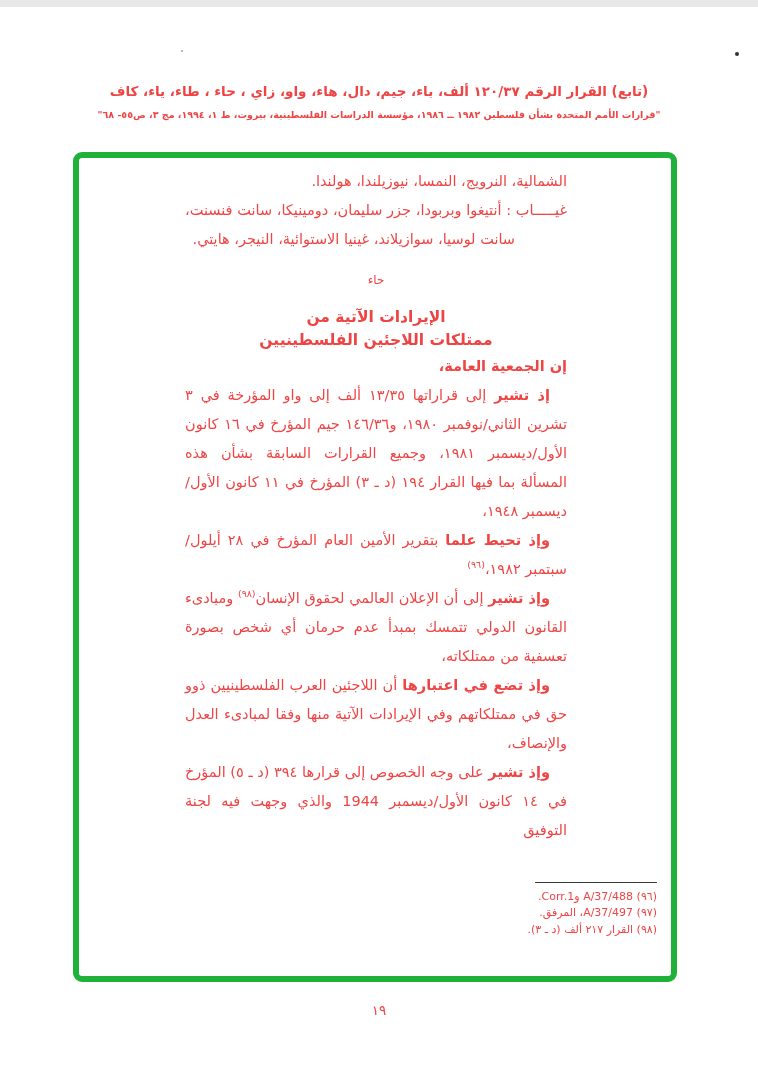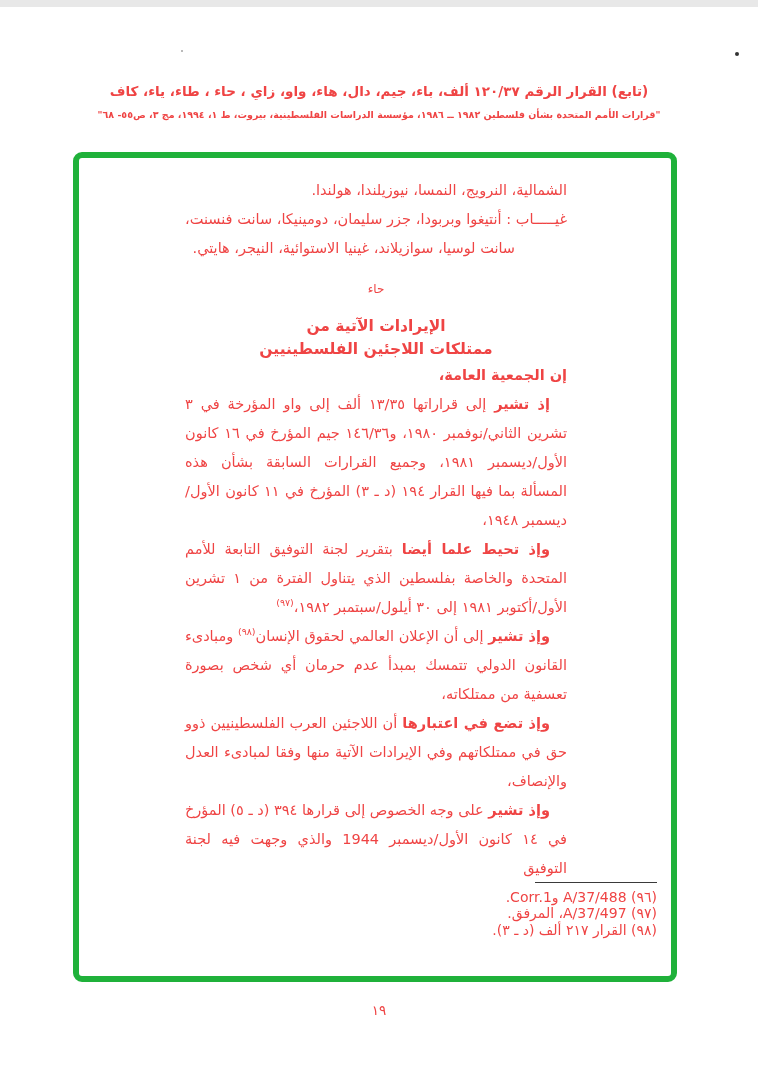--- a/index.html
+++ b/index.html
@@ -20,39 +20,39 @@
   .doc-header .h1{font-weight:bold;font-size:13.5px;line-height:17px;letter-spacing:.2px;}
   .doc-header .h2{font-weight:bold;font-size:9.5px;line-height:12px;margin-top:9px;letter-spacing:.1px;}
 
   .frame{
     position:absolute;left:73px;top:145px;width:604px;height:830px;
     border:6px solid #1fb13a;border-radius:9px;box-sizing:border-box;
     background:transparent;
   }
 
   .content{
-    position:absolute;top:18px;right:104px;width:382px;
+    position:absolute;top:9px;right:104px;width:382px;
     direction:rtl;text-align:justify;
     font-size:14.5px;line-height:29px;
   }
   .content p{margin:0;}
   .cont-line{text-align:justify;}
   .hang{padding-right:52px;text-indent:-52px;}
   .sec-letter{text-align:center;margin-top:12px;font-size:12px;}
   .sec-title{text-align:center;font-weight:bold;font-size:15.5px;line-height:23px;}
   .sec-title.first{margin-top:11px;}
   .opening{font-weight:bold;margin-top:13px;}
   .para{text-indent:17px;}
   .para b{font-weight:bold;}
   sup{font-size:9.5px;line-height:0;vertical-align:6px;}
 
   .footnotes{
     position:absolute;right:14px;bottom:38px;
     direction:rtl;text-align:right;
-    font-size:14px;line-height:16.5px;
+    font-size:11px;line-height:16.5px;
   }
   .fn-rule{width:122px;border-top:1.6px solid #3a3a3a;margin-bottom:6px;}
   .fn{white-space:nowrap;}
 
   .page-number{
     position:absolute;top:995px;left:0;right:0;
     text-align:center;font-weight:normal;font-size:13.5px;direction:rtl;
   }
 </style>
 </head>
@@ -75,22 +75,22 @@
       <p class="hang">غيـــــاب : أنتيغوا وبربودا، جزر سليمان، دومينيكا، سانت فنسنت، سانت لوسيا، سوازيلاند، غينيا الاستوائية، النيجر، هايتي.</p>
 
       <div class="sec-letter">حاء</div>
       <div class="sec-title first">الإيرادات الآتية من</div>
       <div class="sec-title">ممتلكات اللاجئين الفلسطينيين</div>
 
       <p class="opening">إن الجمعية العامة،</p>
 
       <p class="para"><b>إذ تشير</b><span> إلى قراراتها ١٣/٣٥ ألف إلى واو المؤرخة في ٣ تشرين الثاني/نوفمبر ١٩٨٠، و١٤٦/٣٦ جيم المؤرخ في ١٦ كانون الأول/ديسمبر ١٩٨١، وجميع القرارات السابقة بشأن هذه المسألة بما فيها القرار ١٩٤ (د ـ ٣) المؤرخ في ١١ كانون الأول/ديسمبر ١٩٤٨،</span><sup></sup><span></span></p>
 
+      <p class="para"><b>وإذ تحيط علما</b><span> بتقرير الأمين العام المؤرخ في ٢٨ أيلول/سبتمبر ١٩٨٢،</span><sup>(٩٦)</sup><span></span></p>
 
-      <p class="para"><b>وإذ تحيط علما أيضا</b><span> بتقرير لجنة التوفيق التابعة للأمم المتحدة والخاصة بفلسطين الذي يتناول الفترة من ١ تشرين الأول/أكتوبر ١٩٨١ إلى ٣٠ أيلول/سبتمبر ١٩٨٢،</span><sup>(٩٧)</sup><span></span></p>
 
       <p class="para"><b>وإذ تشير</b><span> إلى أن الإعلان العالمي لحقوق الإنسان</span><sup>(٩٨)</sup><span> ومبادىء القانون الدولي تتمسك بمبدأ عدم حرمان أي شخص بصورة تعسفية من ممتلكاته،</span></p>
 
       <p class="para"><b>وإذ تضع في اعتبارها</b><span> أن اللاجئين العرب الفلسطينيين ذوو حق في ممتلكاتهم وفي الإيرادات الآتية منها وفقا لمبادىء العدل والإنصاف،</span><sup></sup><span></span></p>
 
       <p class="para"><b>وإذ تشير</b><span> على وجه الخصوص إلى قرارها ٣٩٤ (د ـ ٥) المؤرخ في ١٤ كانون الأول/ديسمبر 1944 والذي وجهت فيه لجنة التوفيق</span><sup></sup><span></span></p>
     </div>
 
     <div class="footnotes">
       <div class="fn-rule"></div>

